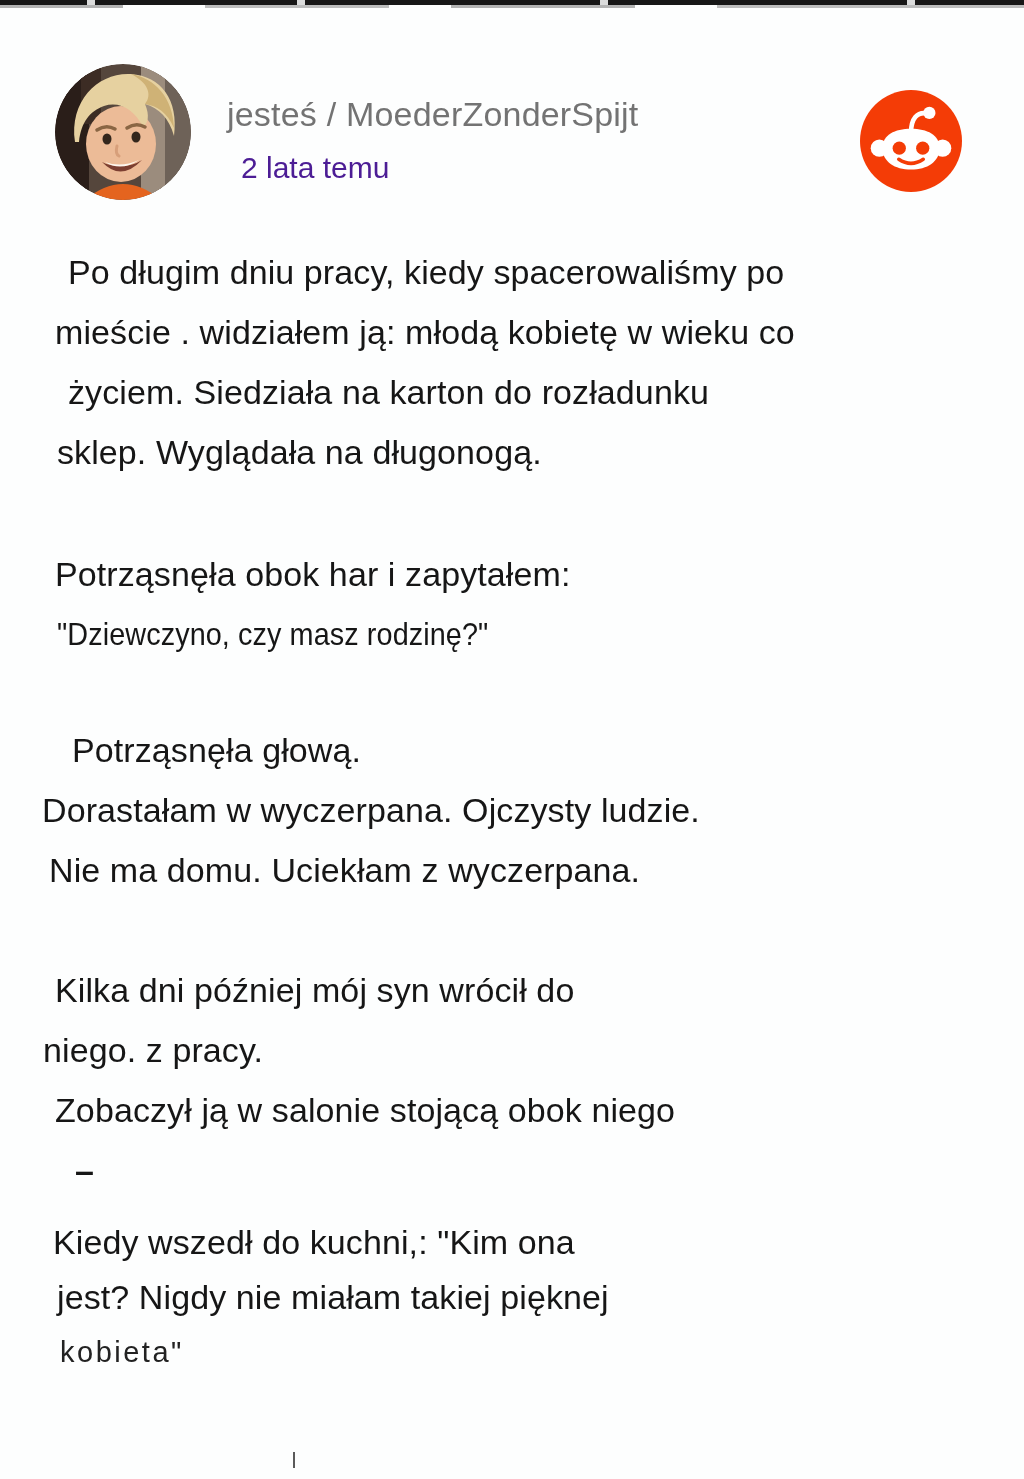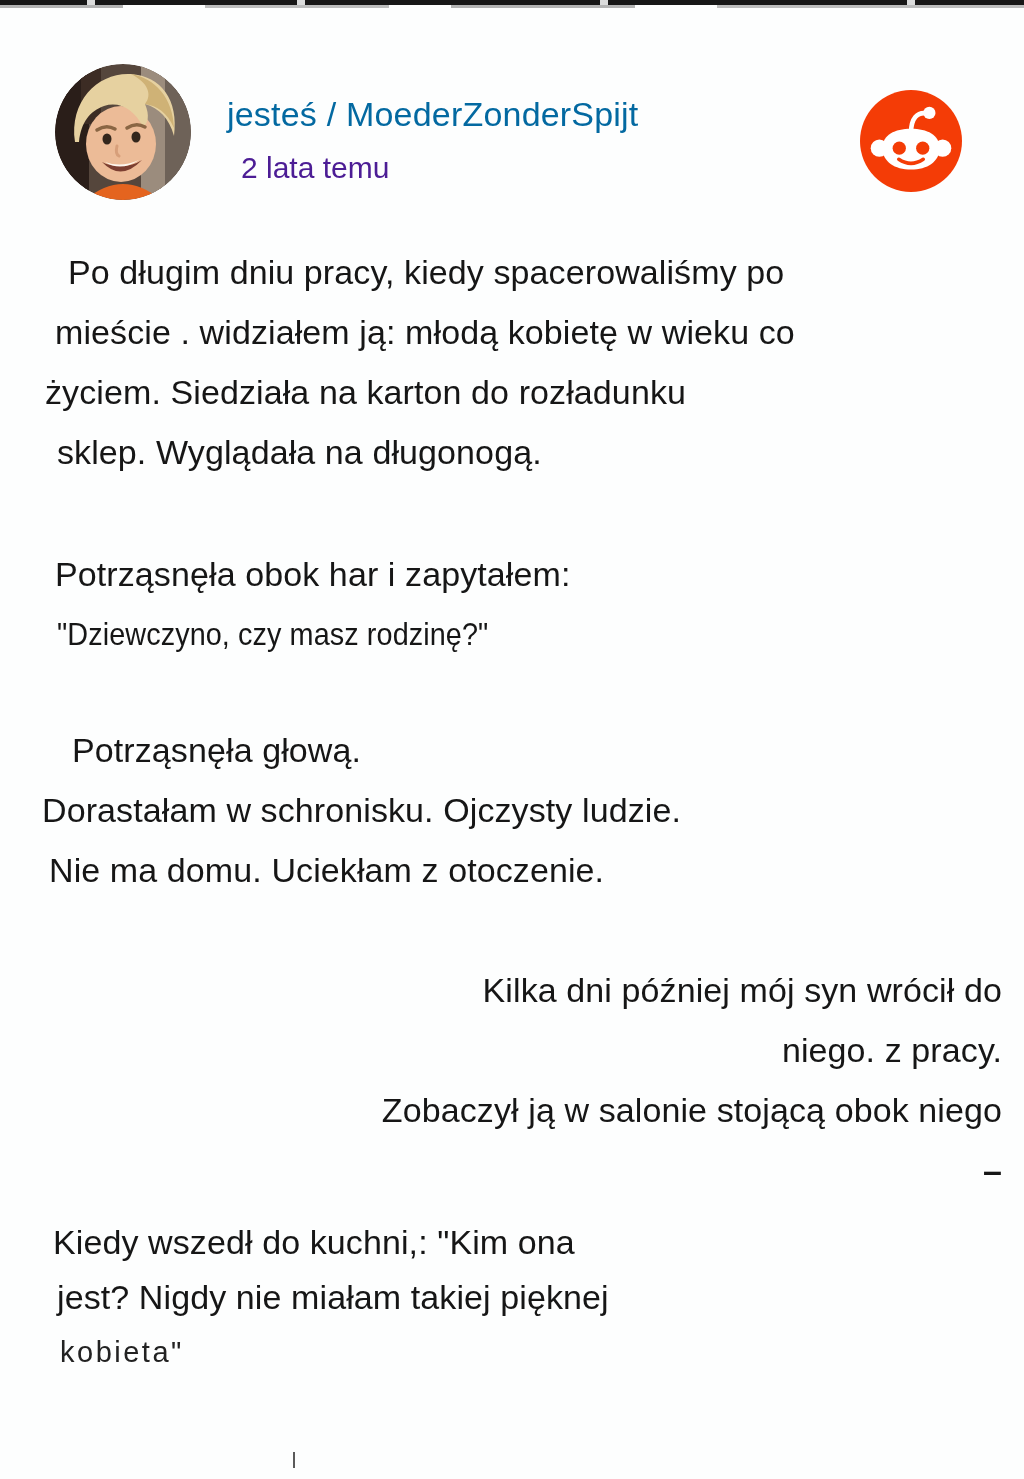--- a/index.html
+++ b/index.html
@@ -34,40 +34,40 @@
     position: absolute; top: 64px; left: 55px;
     display: flex; align-items: flex-start;
   }
   .avatar {
     width: 136px; height: 136px; border-radius: 50%;
     overflow: hidden; flex: 0 0 auto;
     display: block;
   }
   .name-block { margin-left: 36px; padding-top: 32px; }
   .username {
-    font-size: 34px; line-height: 1.1; color: #0369a1;
+    font-size: 34px; line-height: 1.1; color: #737373;
     letter-spacing: 0.2px;
   }
   .timestamp {
     font-size: 30px; color: #4c1d95; margin-top: 18px; margin-left: 14px;
   }
   .reddit-logo {
     position: absolute; top: 90px; right: 62px;
     width: 102px; height: 102px; display: block;
   }
 
   .post-body { position: absolute; top: 242px; left: 42px; width: 960px; }
   .para { margin: 0; }
   .para .line {
     font-size: 34px; line-height: 60px; white-space: nowrap;
     color: #161616; letter-spacing: 0.1px;
   }
   .p2 { margin-top: 62px; }
   .p3 { margin-top: 56px; }
-  .p4 { margin-top: 60px; text-align: right; }
+  .p4 { margin-top: 60px; }
   .p5 { margin-top: 15px; }
   .p5 .line { line-height: 55px; }
   .line.condensed {
     font-size: 32px; transform: scaleX(0.9); transform-origin: left center;
   }
   .line.dash { font-weight: 700; }
   .line.cutoff {
     font-size: 29px; letter-spacing: 2.5px; color: #222;
   }
   .scan-tick {
@@ -123,33 +123,33 @@
   <path d="M22,57 C22,44 34,38 50,38 C66,38 78,44 78,57 C78,70 66,78 50,78 C34,78 22,70 22,57 Z" fill="#ffffff"></path>
   <circle cx="38.5" cy="57" r="6.5" fill="#F43C06"></circle>
   <circle cx="61.5" cy="57" r="6.5" fill="#F43C06"></circle>
   <path d="M38,68 Q50,76 62,68" stroke="#F43C06" stroke-width="3.5" fill="none" stroke-linecap="round"></path>
 </svg>
 
 <div class="post-body">
   <div class="para p1">
     <div class="line" style="margin-left:26px">Po długim dniu pracy, kiedy spacerowaliśmy po</div>
     <div class="line" style="margin-left:13px">mieście . widziałem ją: młodą kobietę w wieku co</div>
-    <div class="line" style="margin-left:3px">życiem. Siedziała na karton do rozładunku</div>
+    <div class="line" style="margin-left:26px">życiem. Siedziała na karton do rozładunku</div>
     <div class="line" style="margin-left:15px">sklep. Wyglądała na długonogą.</div>
   </div>
 
   <div class="para p2">
     <div class="line" style="margin-left:13px">Potrząsnęła obok har i zapytałem:</div>
     <div class="line condensed" style="margin-left:15px">"Dziewczyno, czy masz rodzinę?"</div>
   </div>
 
   <div class="para p3">
     <div class="line" style="margin-left:30px">Potrząsnęła głową.</div>
-    <div class="line" style="margin-left:0px">Dorastałam w schronisku. Ojczysty ludzie.</div>
-    <div class="line" style="margin-left:7px">Nie ma domu. Uciekłam z otoczenie.</div>
+    <div class="line" style="margin-left:0px">Dorastałam w wyczerpana. Ojczysty ludzie.</div>
+    <div class="line" style="margin-left:7px">Nie ma domu. Uciekłam z wyczerpana.</div>
   </div>
 
   <div class="para p4">
     <div class="line" style="margin-left:13px">Kilka dni później mój syn wrócił do</div>
     <div class="line" style="margin-left:1px">niego. z pracy.</div>
     <div class="line" style="margin-left:13px">Zobaczył ją w salonie stojącą obok niego</div>
     <div class="line dash" style="margin-left:33px">–</div>
   </div>
 
   <div class="para p5">

